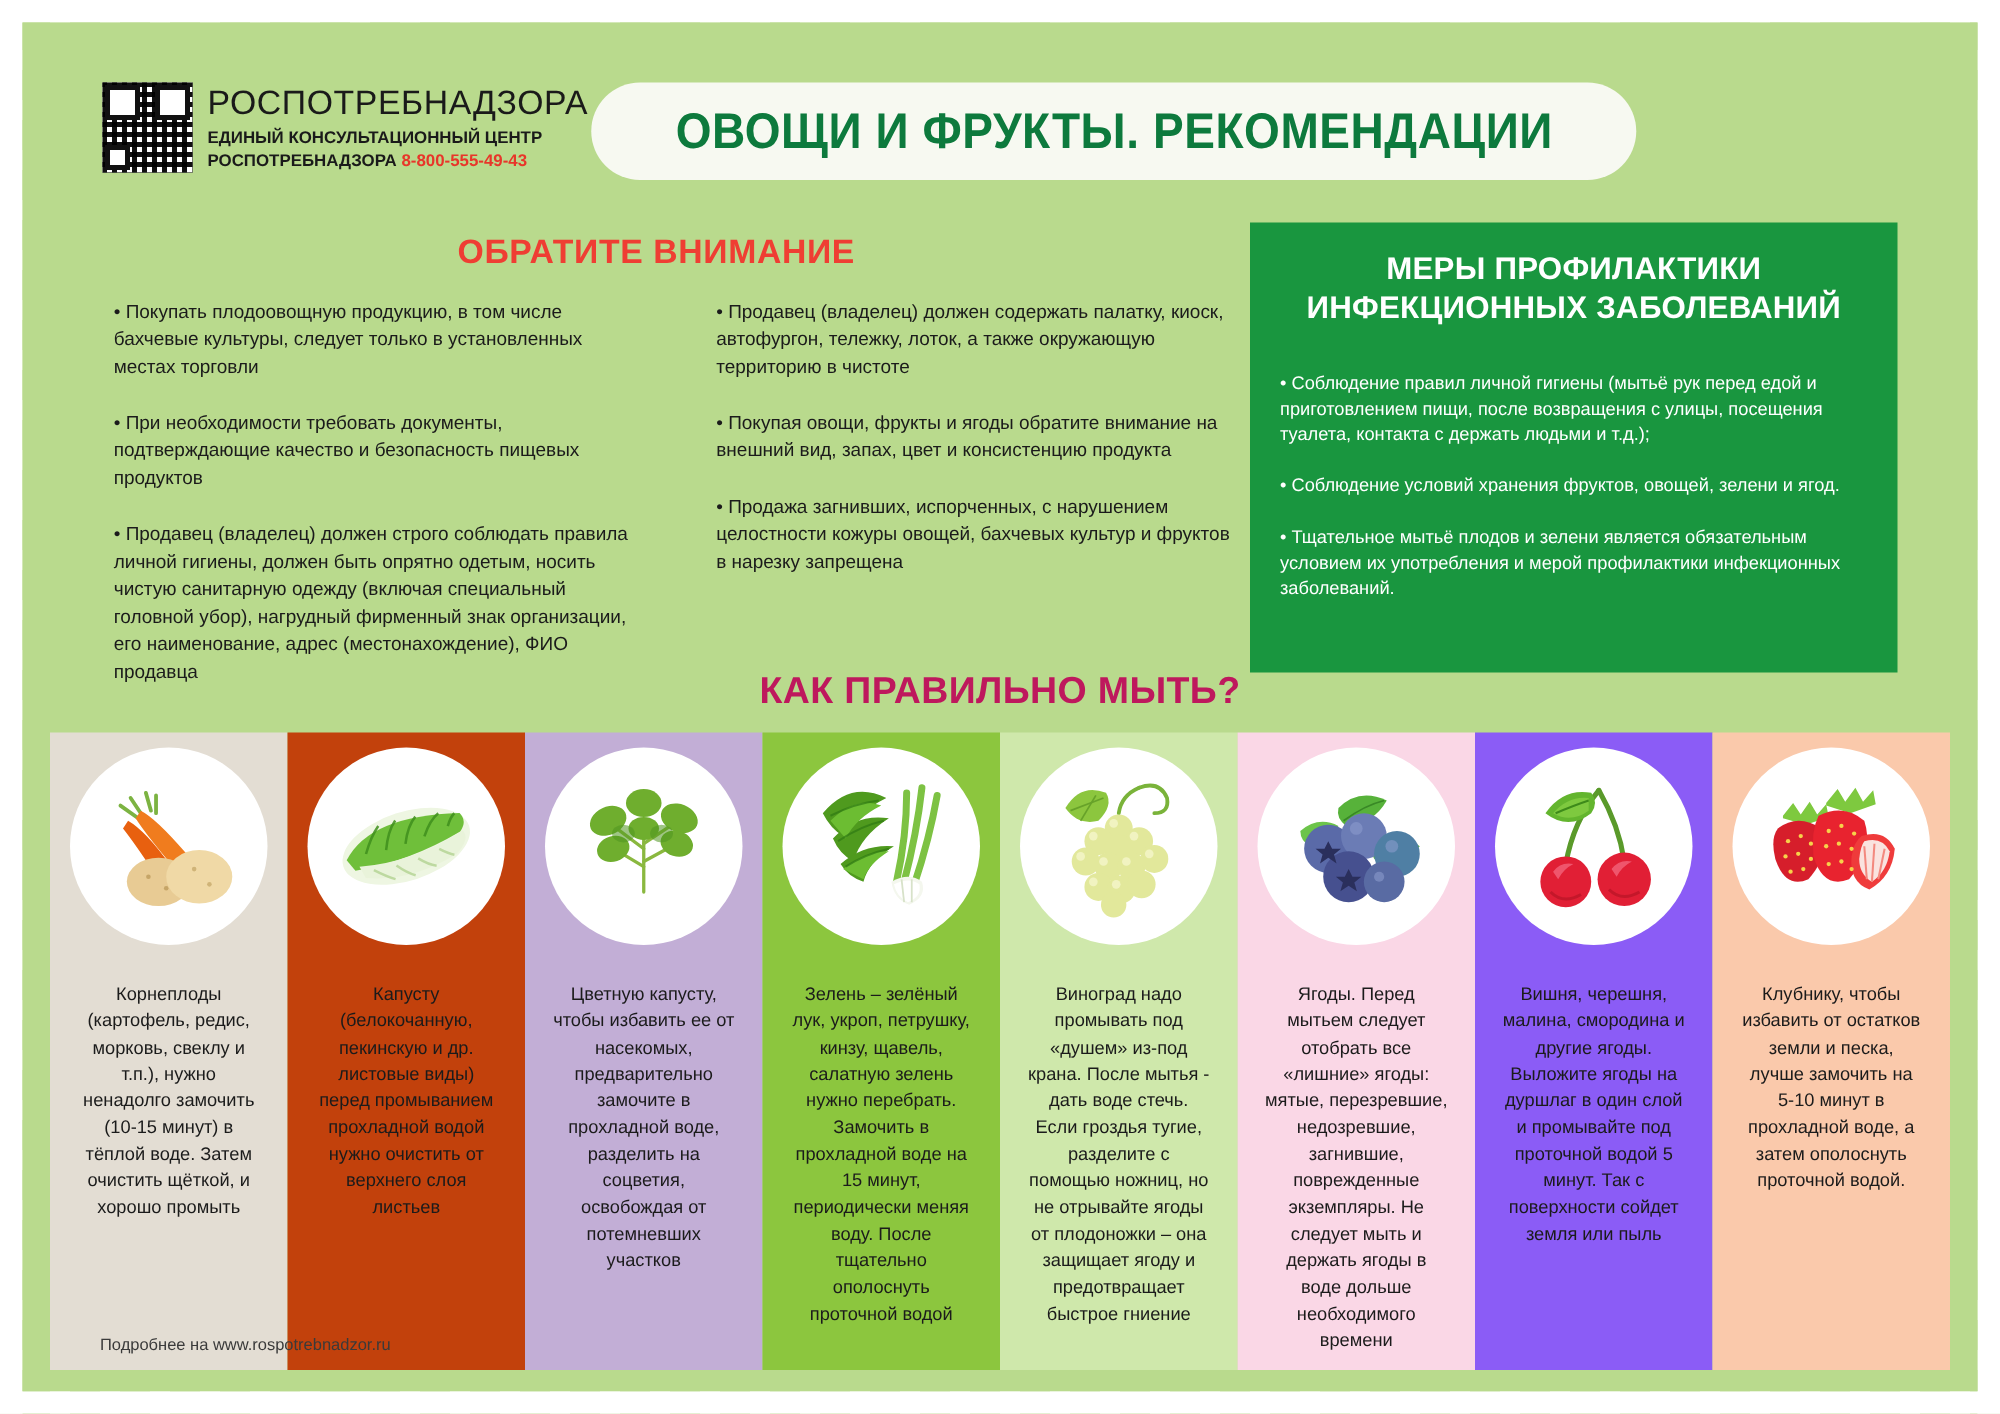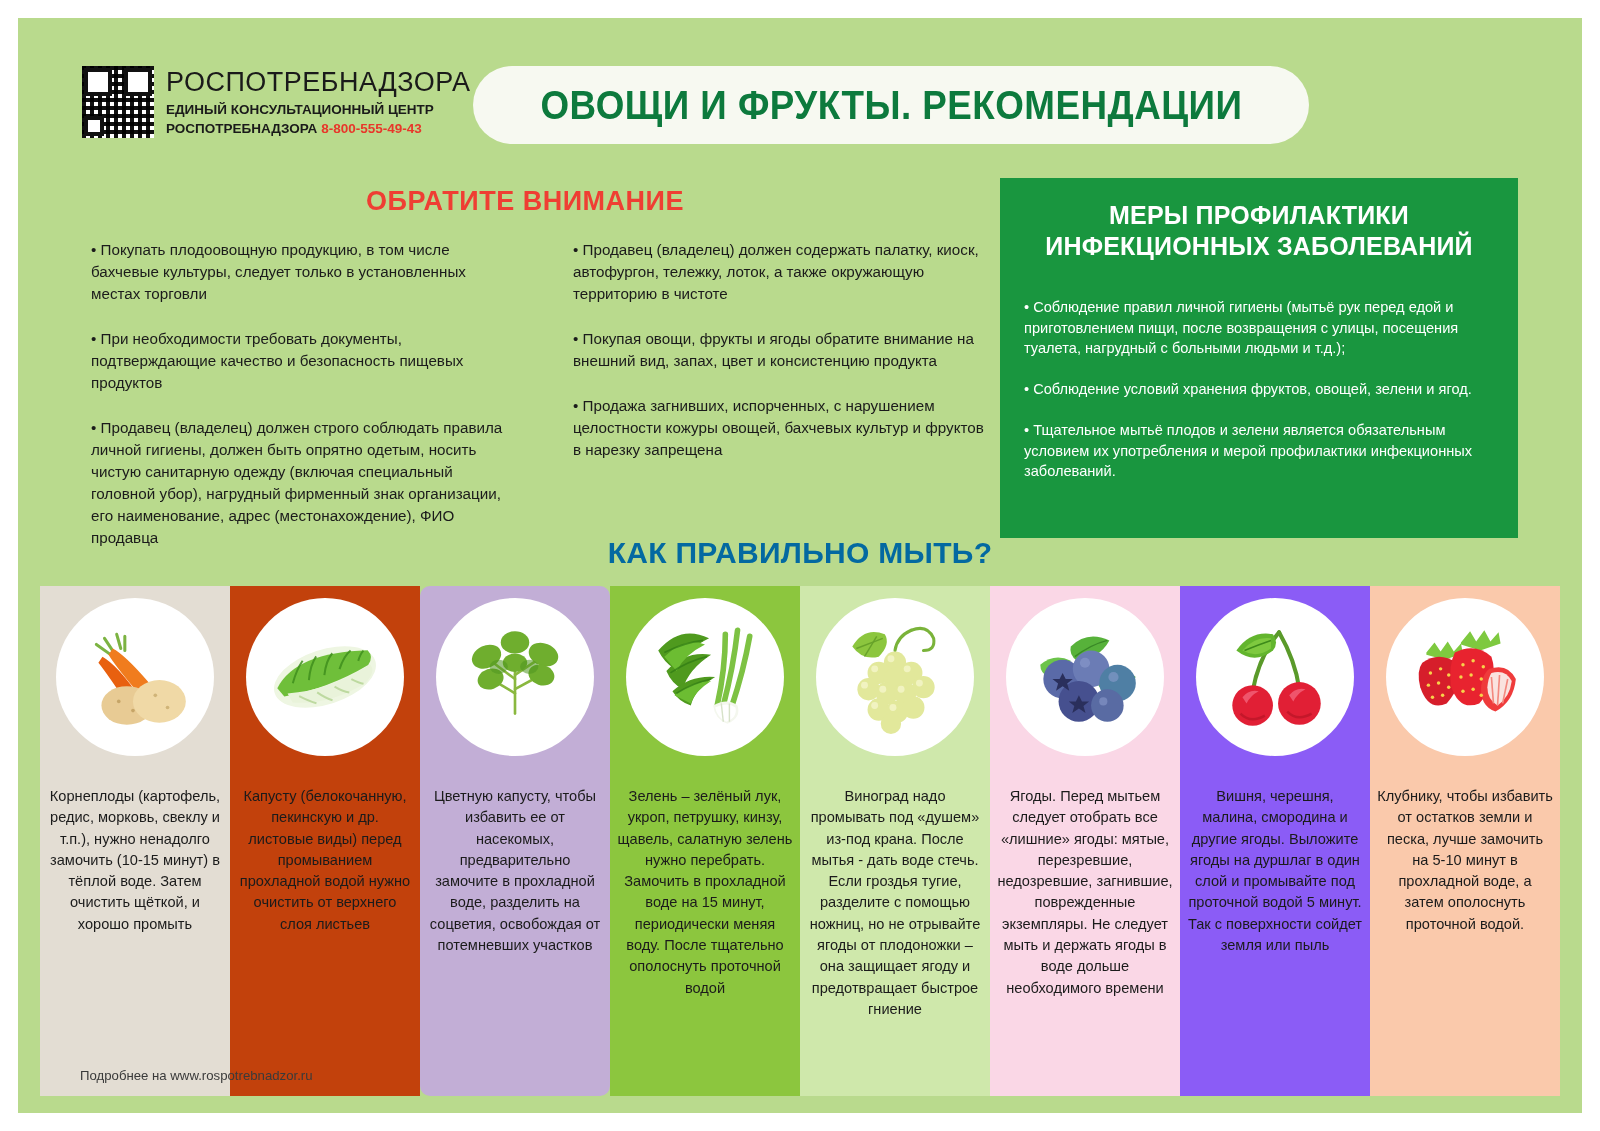--- a/index.html
+++ b/index.html
@@ -181,21 +181,21 @@
   }
 
   
   .howto-title {
     position: absolute;
     left: 0; top: 518px;
     width: 1564px;
     text-align: center;
     font-size: 30px;
     font-weight: bold;
-    color: #0369a1;
+    color: #be185d;
     letter-spacing: 0.3px;
   }
 
   
   .strip {
     position: absolute;
     left: 22px; top: 568px;
     width: 1520px; height: 510px;
     display: flex;
   }
@@ -212,21 +212,21 @@
     width: 158px; height: 158px;
     border-radius: 50%;
     background: #ffffff;
     display: flex;
     align-items: center;
     justify-content: center;
     overflow: hidden;
   }
   .col .circle svg { width: 122px; height: 122px; display: block; }
   .col p {
-    padding: 0 7px;
+    padding: 0 22px;
     text-align: center;
     font-size: 14.6px;
     line-height: 1.46;
     color: #1b1b1b;
   }
 
   .footer-note {
     position: absolute;
     left: 62px; bottom: 30px;
     font-size: 13.2px;
@@ -285,21 +285,21 @@
           <p class="att-item">• Продажа загнивших, испорченных, с нарушением целостности кожуры овощей, бахчевых культур и фруктов в нарезку запрещена</p>
         </div>
       </div>
     </section>
 
     <section class="prevention">
       <h2>
         <span>МЕРЫ ПРОФИЛАКТИКИ</span><br>
         <span>ИНФЕКЦИОННЫХ ЗАБОЛЕВАНИЙ</span>
       </h2>
-      <p class="prev-item">• Соблюдение правил личной гигиены (мытьё рук перед едой и приготовлением пищи, после возвращения с улицы, посещения туалета, нагрудный с больными людьми и т.д.);</p>
+      <p class="prev-item">• Соблюдение правил личной гигиены (мытьё рук перед едой и приготовлением пищи, после возвращения с улицы, посещения туалета, контакта с держать людьми и т.д.);</p>
       <p class="prev-item">• Соблюдение условий хранения фруктов, овощей, зелени и ягод.</p>
       <p class="prev-item">• Тщательное мытьё плодов и зелени является обязательным условием их употребления и мерой профилактики инфекционных заболеваний.</p>
     </section>
 
     <div class="howto-title">КАК ПРАВИЛЬНО МЫТЬ?</div>
 
     <div class="strip">
 
       <div class="col" style="background:#e3ddd3;">
         <div class="circle">
@@ -339,21 +339,21 @@
                   <path d="M48 72 Q54 80 60 84"></path>
                 <path d="M66 72 Q72 79 78 82"></path>
                   <path d="M84 70 Q90 76 94 78"></path>
               </g>
             </g>
           </svg>
         </div>
         <p>Капусту (белокочанную, пекинскую и др. листовые виды) перед промыванием прохладной водой нужно очистить от верхнего слоя листьев</p>
       </div>
 
-      <div class="col" style="background:#c2aed6;border-radius:10px;">
+      <div class="col" style="background:#c2aed6;">
         <div class="circle">
           <svg viewBox="0 0 120 120">
             <g stroke="#8ab83f" stroke-width="2.6" fill="none" stroke-linecap="round">
               <path d="M60 96 L60 40"></path>
                 <path d="M60 62 L36 44"></path>
                 <path d="M60 58 L84 42"></path>
               <path d="M60 76 L40 64"></path>
                 <path d="M60 72 L82 60"></path>
             </g>
             <g fill="#6fae2e">

